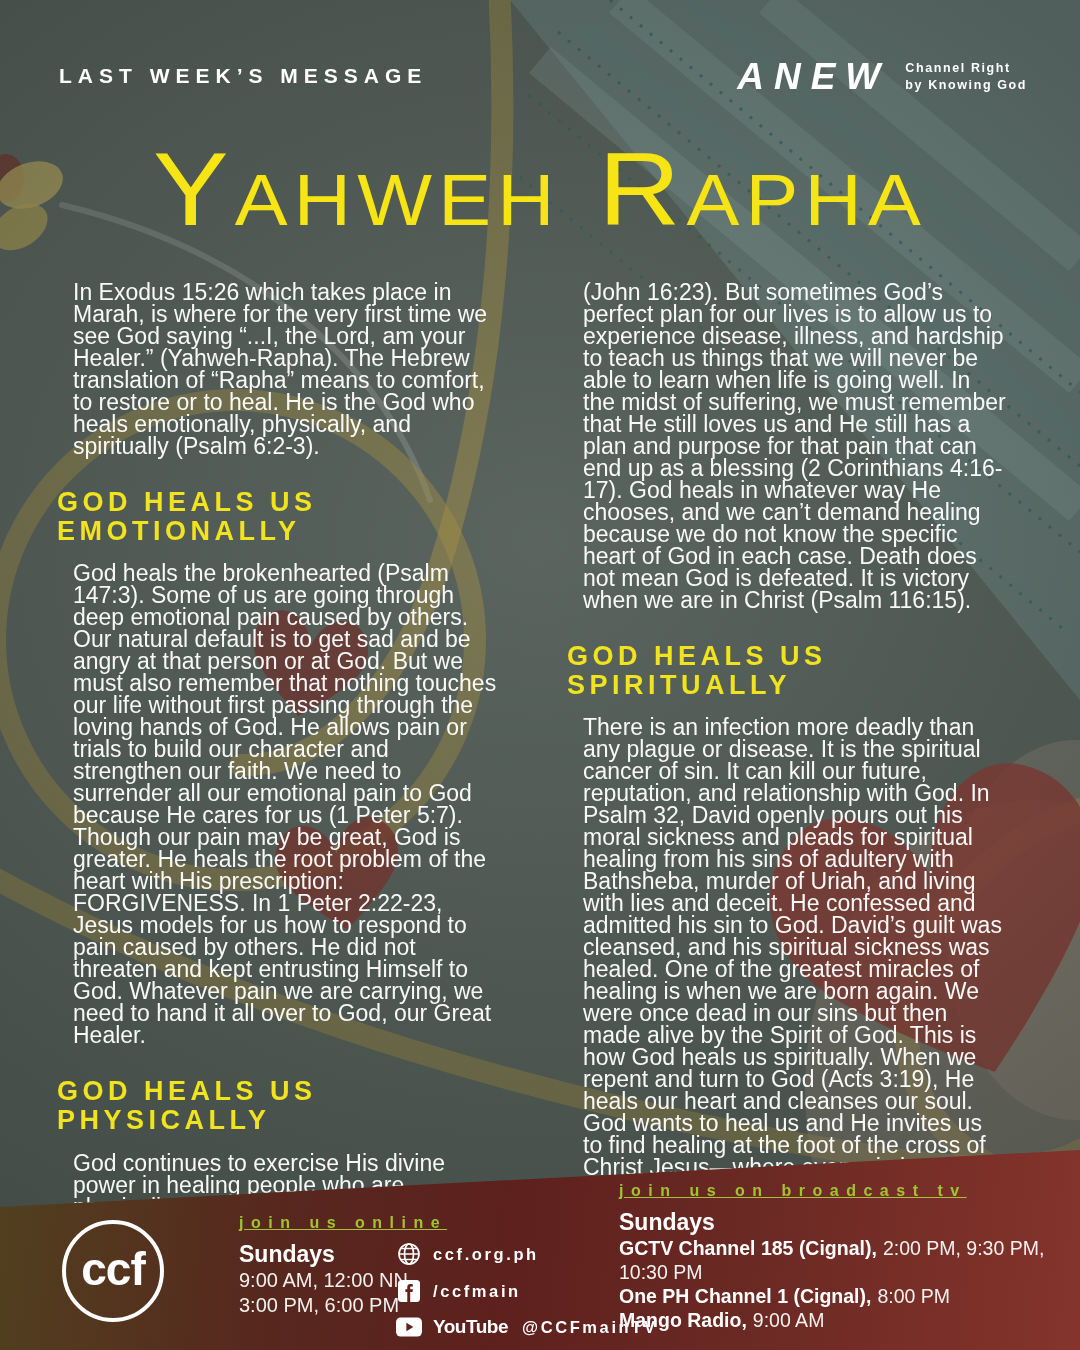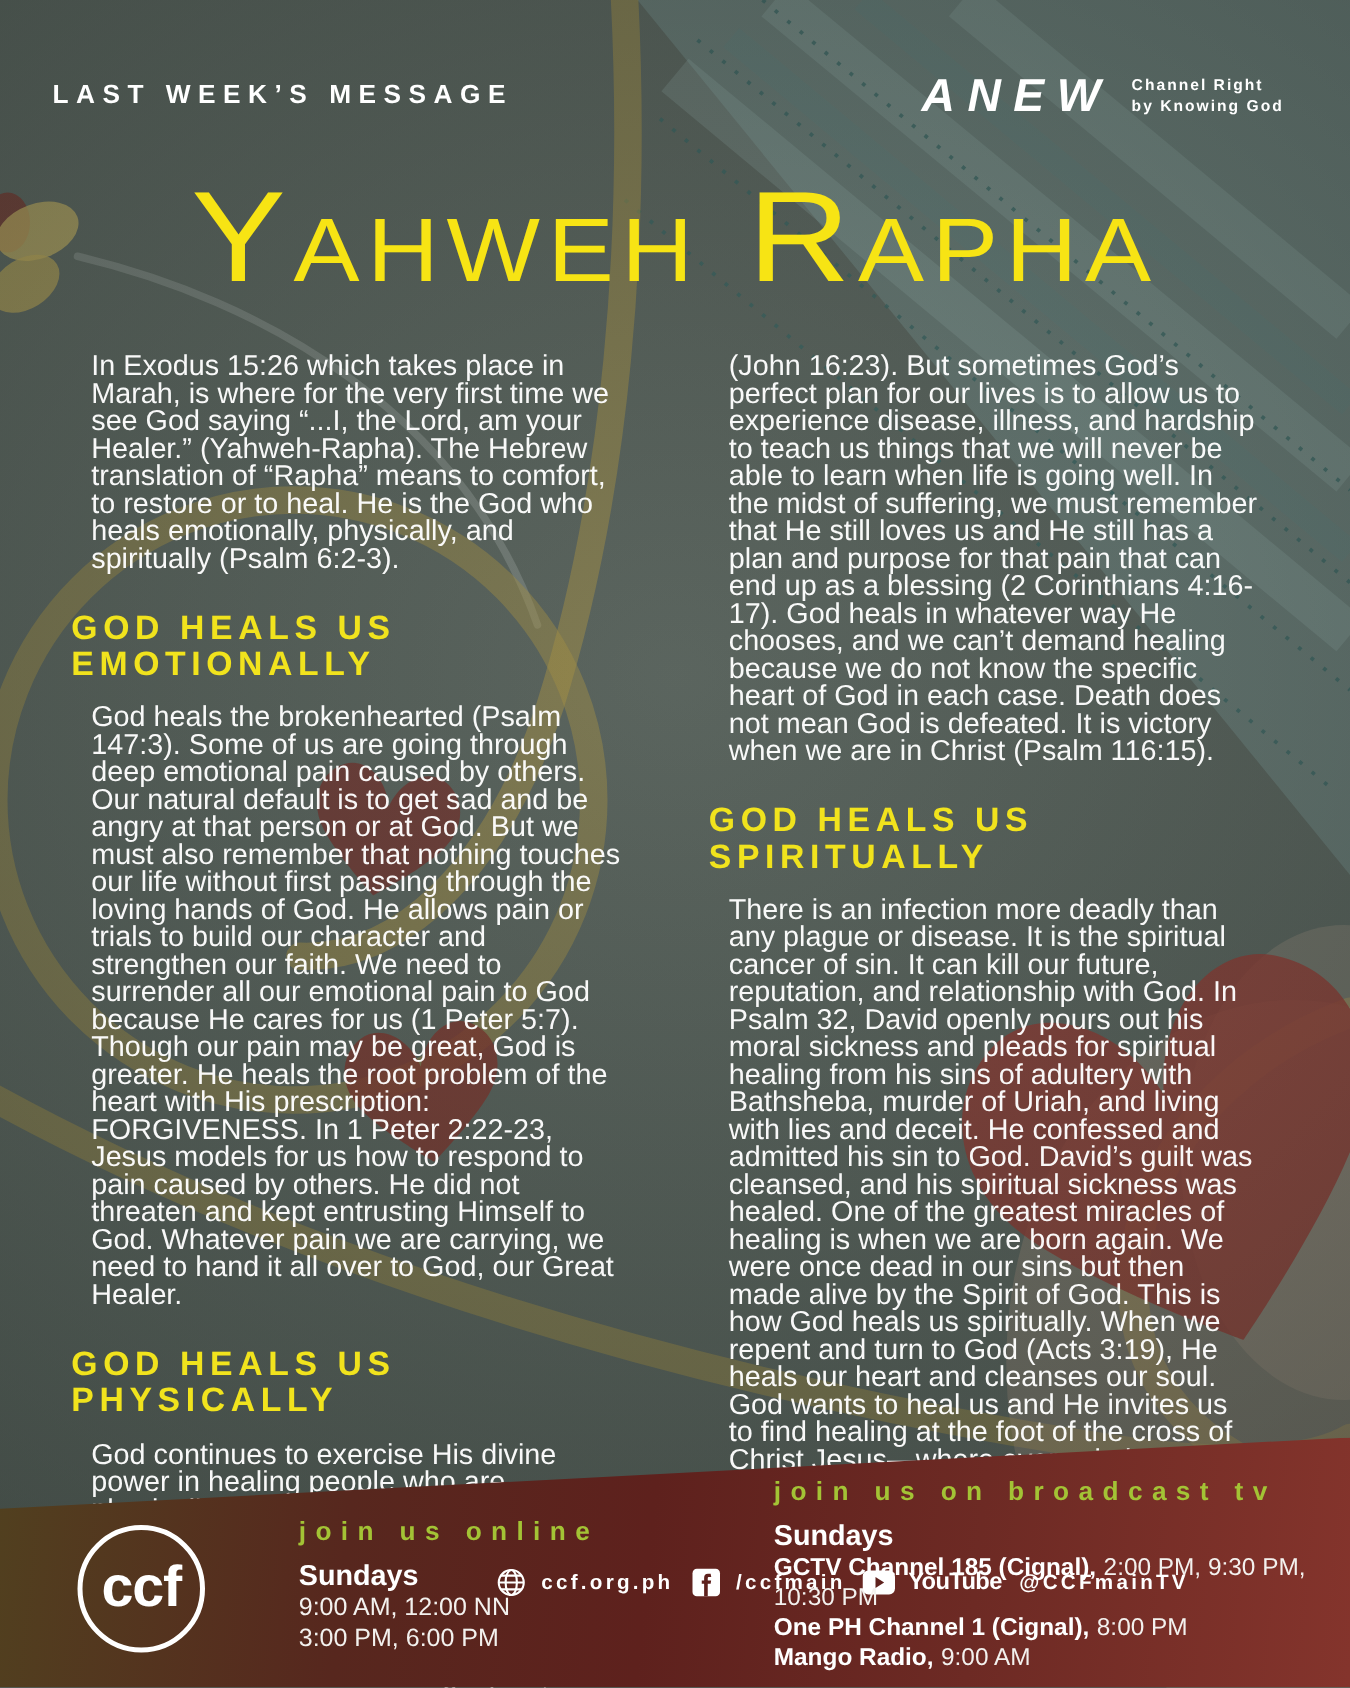--- a/index.html
+++ b/index.html
@@ -7,21 +7,21 @@
        background:#5b655f;font-family:"Liberation Sans",sans-serif;}
   .layer{position:absolute;inset:0;}
   .photo{z-index:1;}
   .tint{z-index:2;
     background:
       radial-gradient(90% 62% at 50% 40%, rgba(122,132,124,0.10) 0%, rgba(30,38,34,0.36) 100%),
       linear-gradient(rgba(70,80,74,0.18), rgba(70,80,74,0.18));}
   .content{z-index:3;}
 
   
-  .kicker{position:absolute;left:42px;top:64px;color:#fff;font-size:21px;font-weight:bold;
+  .kicker{position:absolute;left:59px;top:64px;color:#fff;font-size:21px;font-weight:bold;
           letter-spacing:6px;}
   .brand{position:absolute;right:53px;top:58px;display:flex;align-items:center;gap:15px;color:#fff;}
   .brand-name{font-size:37px;font-weight:bold;letter-spacing:10px;line-height:1;font-style:italic;}
   .brand-tag{font-size:12.5px;font-weight:bold;letter-spacing:1.6px;line-height:1.3;}
   .brand-tag span{display:block;}
 
   
   .title{position:absolute;left:0;right:0;top:138px;margin:0;text-align:center;white-space:nowrap;
          font-variant:small-caps;font-weight:400;font-size:103px;letter-spacing:0.055em;
          color:#f7e414;transform:scaleX(1.10);transform-origin:center;line-height:1;}
@@ -37,25 +37,25 @@
            line-height:1.55;}
   .closing span{display:block;}
 
   
   .footer{position:absolute;left:0;right:0;bottom:0;height:200px;z-index:4;
     clip-path:polygon(0 57px,100% 0,100% 100%,0 100%);
     background:linear-gradient(96deg,#51401f 0%,#57271e 26%,#5e211d 48%,#6d2a24 72%,#84342c 100%);}
   .logo{position:absolute;left:62px;top:70px;width:102px;height:102px;border:4.5px solid #fff;
         border-radius:50%;display:flex;align-items:center;justify-content:center;
         color:#fff;font-size:46px;font-weight:bold;letter-spacing:-1px;padding-bottom:4px;box-sizing:border-box;}
-  .f-head{color:#a3c335;font-size:21px;font-weight:bold;letter-spacing:7.5px;}
+  .f-head{color:#a3c335;font-size:16px;font-weight:bold;letter-spacing:7.5px;text-decoration:underline;}
   .f-day{color:#fff;font-size:23px;font-weight:bold;margin-top:9px;}
   .f-times{color:#f3f1ee;font-size:20px;line-height:1.25;}
   .online-block{position:absolute;left:239px;top:64px;}
-  .links-block{position:absolute;left:396px;top:92px;display:flex;flex-direction:row;gap:13px;margin-top:12px;}
+  .links-block{position:absolute;left:396px;top:92px;display:flex;flex-direction:column;gap:13px;}
   .link-row{display:flex;align-items:center;gap:11px;color:#fff;}
   .link-label{font-size:16.5px;font-weight:bold;letter-spacing:2.6px;}
   .yt-word{font-size:19px;font-weight:bold;letter-spacing:-0.5px;margin-right:3px;}
   .broadcast-block{position:absolute;left:619px;top:32px;}
   .sched-line{color:#fff;font-size:19.5px;line-height:24px;}
   .sched-line b{margin-right:6px;}
   .sched-line span{color:#f3f1ee;}
   .icon-box{display:inline-flex;width:26px;justify-content:center;}
 </style>
 </head>

